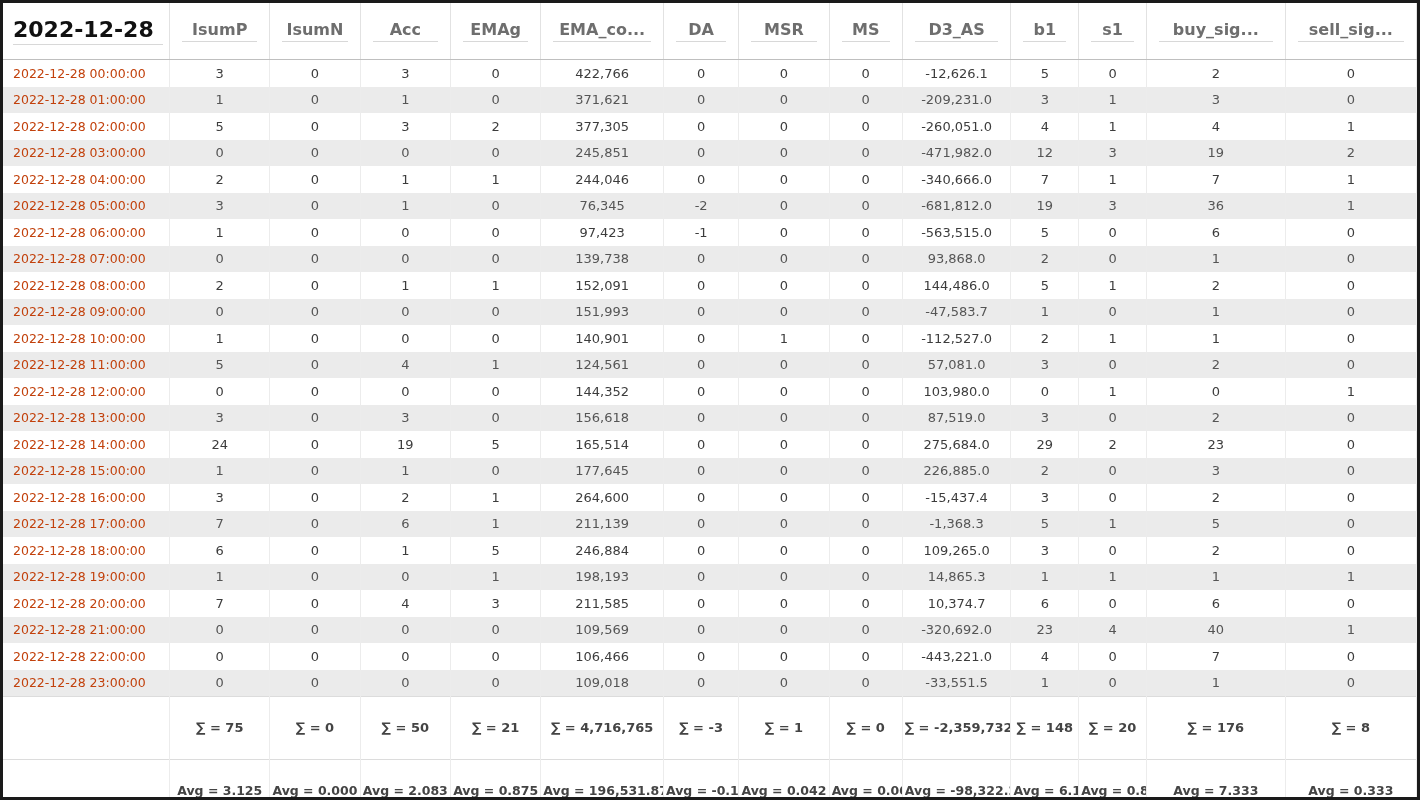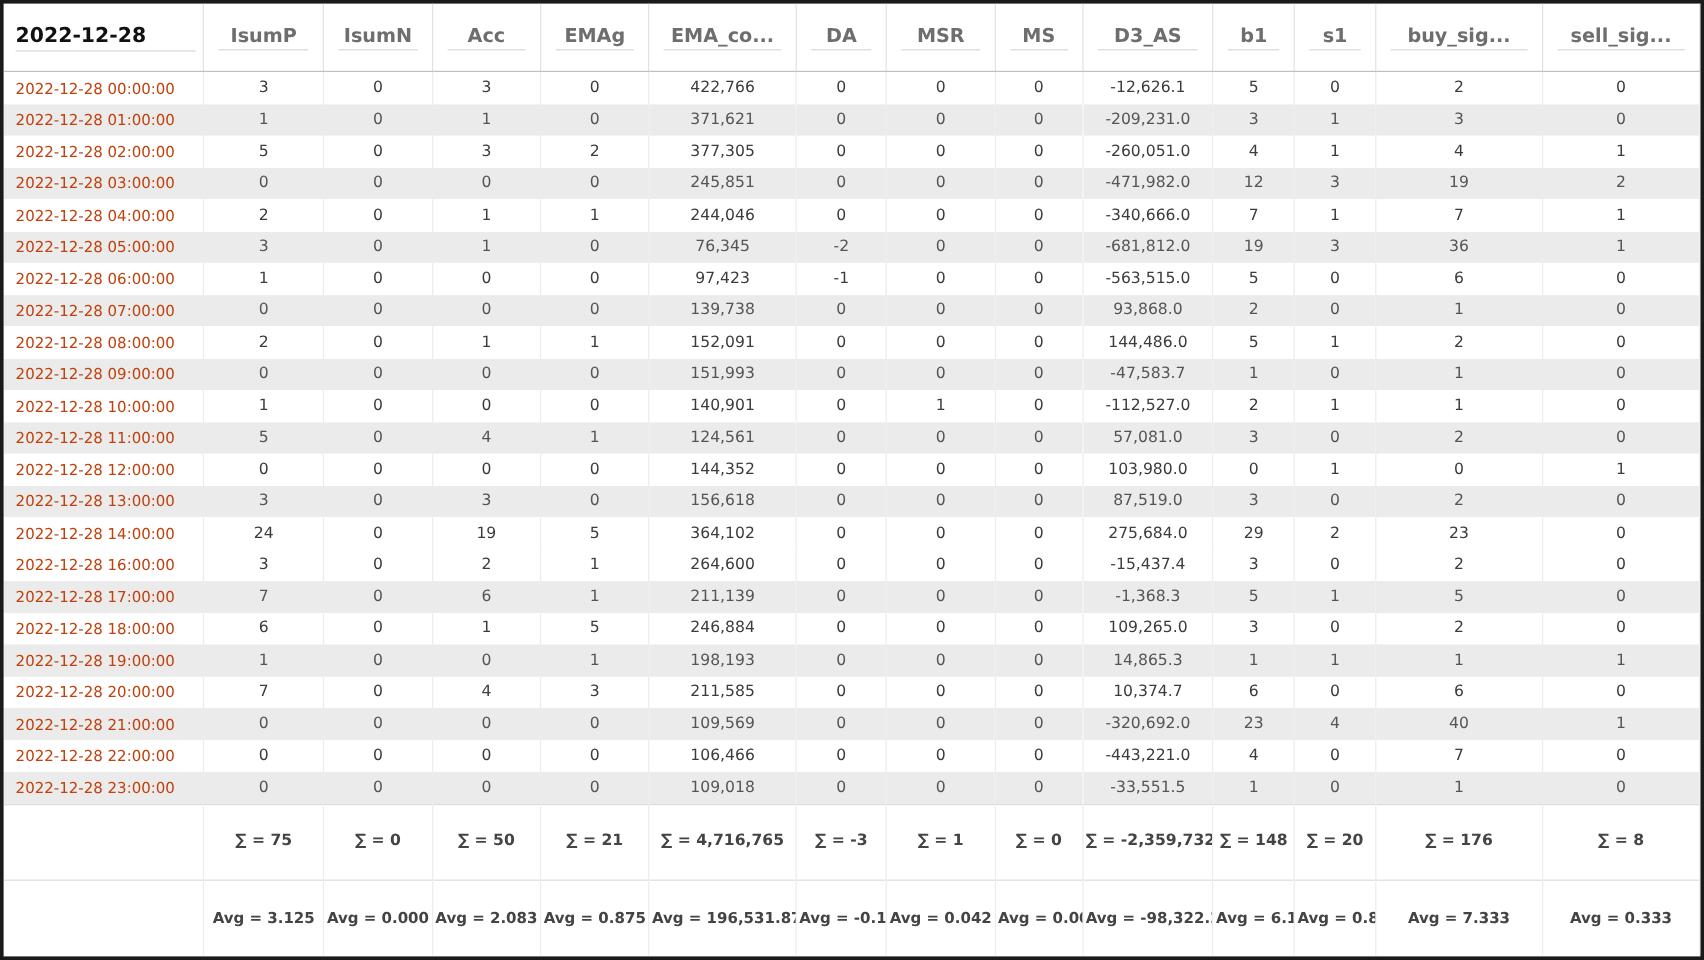--- a/index.html
+++ b/index.html
@@ -43,21 +43,21 @@
     font-weight: bold;
     font-size: 16px;
     color: #6e6e6e;
     white-space: nowrap;
     overflow: hidden;
   }
   .hdr-row th.idx {
     text-align: left;
     padding-left: 10px;
     color: #111111;
-    font-size: 17px;
+    font-size: 22px;
     border-right: 1px solid #e2e2e2;
   }
   .hdr-row th .hdr-inner {
     display: block;
     margin: 0 12px;
     padding-bottom: 2px;
     border-bottom: 1px solid #d8d8d8;
   }
   .hdr-row th.idx .hdr-inner {
     margin: 0 6px 0 0;
@@ -408,28 +408,44 @@
           <td>0</td>
           <td>2</td>
           <td>0</td>
         </tr>
         <tr class="even">
           <td class="idx">2022-12-28 14:00:00</td>
           <td>24</td>
           <td>0</td>
           <td>19</td>
           <td>5</td>
-          <td>364,102</td>
+          <td>165,514</td>
           <td>0</td>
           <td>0</td>
           <td>0</td>
           <td>275,684.0</td>
           <td>29</td>
           <td>2</td>
           <td>23</td>
+          <td>0</td>
+        </tr>
+        <tr class="odd">
+          <td class="idx">2022-12-28 15:00:00</td>
+          <td>1</td>
+          <td>0</td>
+          <td>1</td>
+          <td>0</td>
+          <td>177,645</td>
+          <td>0</td>
+          <td>0</td>
+          <td>0</td>
+          <td>226,885.0</td>
+          <td>2</td>
+          <td>0</td>
+          <td>3</td>
           <td>0</td>
         </tr>
         <tr class="even">
           <td class="idx">2022-12-28 16:00:00</td>
           <td>3</td>
           <td>0</td>
           <td>2</td>
           <td>1</td>
           <td>264,600</td>
           <td>0</td>

